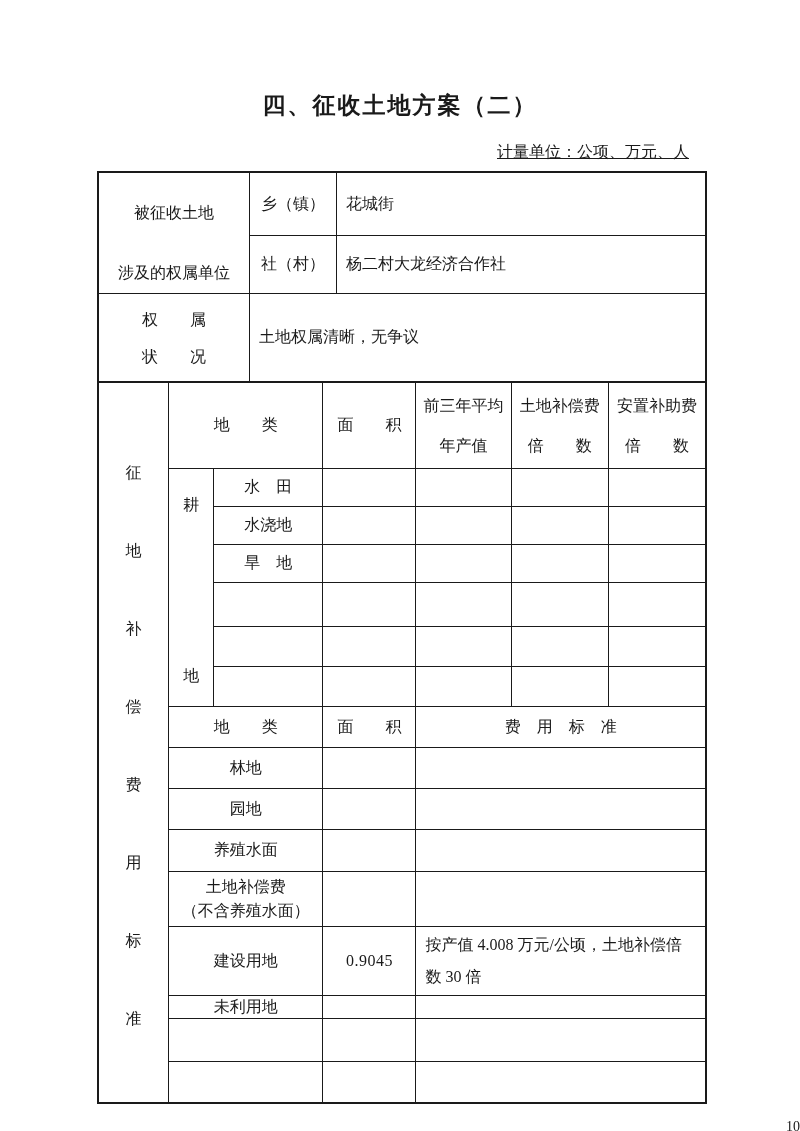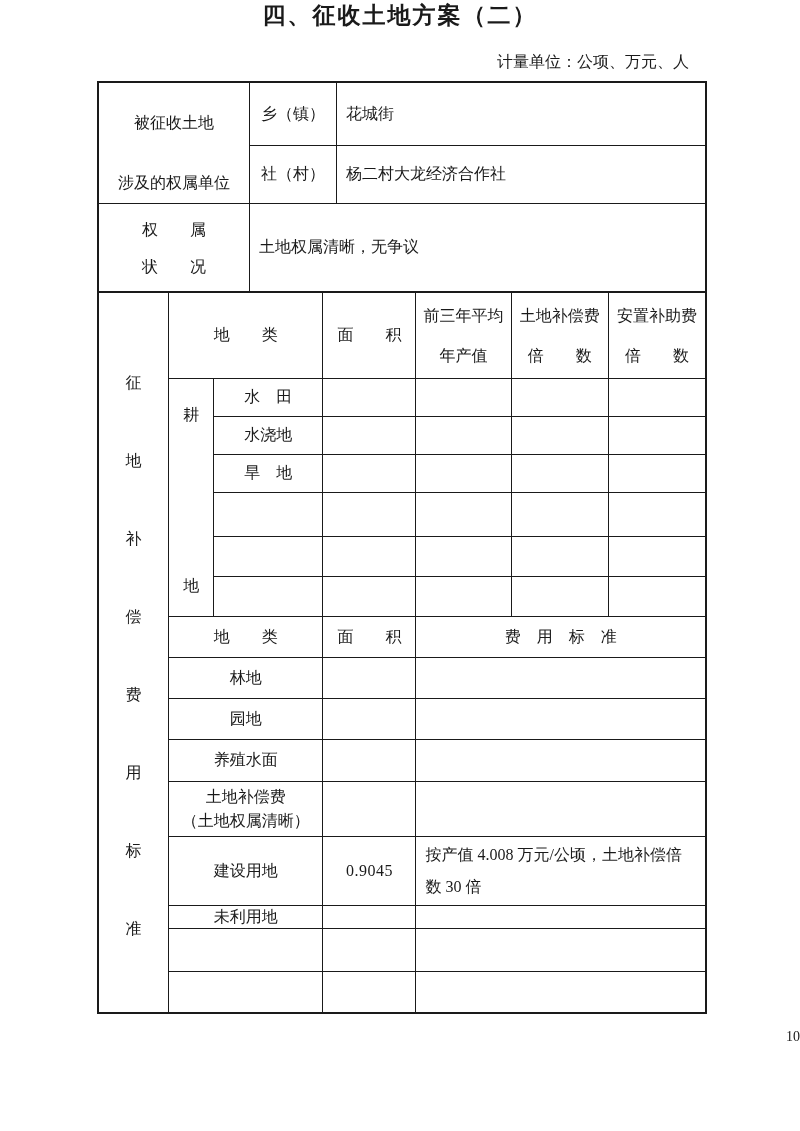--- a/index.html
+++ b/index.html
@@ -11,34 +11,36 @@
   }
   .page {
     position: relative;
     width: 800px;
     height: 1131px;
     background: #ffffff;
     overflow: hidden;
   }
   .doc-title {
     margin: 0;
+    padding-top: 90px;
     text-align: center;
     font-size: 23px;
     font-weight: bold;
     letter-spacing: 2px;
     line-height: 32px;
   }
   .unit-note {
     width: 608px;
     margin: 20px 0 9px 97px;
     box-sizing: border-box;
     padding-right: 16px;
     text-align: right;
     font-size: 16px;
     line-height: 20px;
+    text-decoration: underline;
   }
   .tbl-wrap {
     margin-left: 97px;
     width: 608px;
     border: 1px solid #1a1a1a;
     box-sizing: content-box;
   }
   table {
     border-collapse: collapse;
     width: 100%;
@@ -225,21 +227,21 @@
         <td colspan="3" class="fee-cell"></td>
       </tr>
       <tr style="height:42px">
         <td colspan="2">养殖水面</td>
         <td class="area-cell"></td>
         <td colspan="3" class="fee-cell"></td>
       </tr>
       <tr style="height:55px">
         <td colspan="2">
           <div class="name1">土地补偿费</div>
-          <div class="name2">（土地权属清晰）</div>
+          <div class="name2">（不含养殖水面）</div>
         </td>
         <td class="area-cell"></td>
         <td colspan="3" class="fee-cell"></td>
       </tr>
       <tr style="height:42px">
         <td colspan="2">建设用地</td>
         <td class="area-cell">0.9045</td>
         <td colspan="3" class="fee-cell">按产值 4.008 万元/公顷，土地补偿倍数 30 倍</td>
       </tr>
       <tr style="height:23px">

